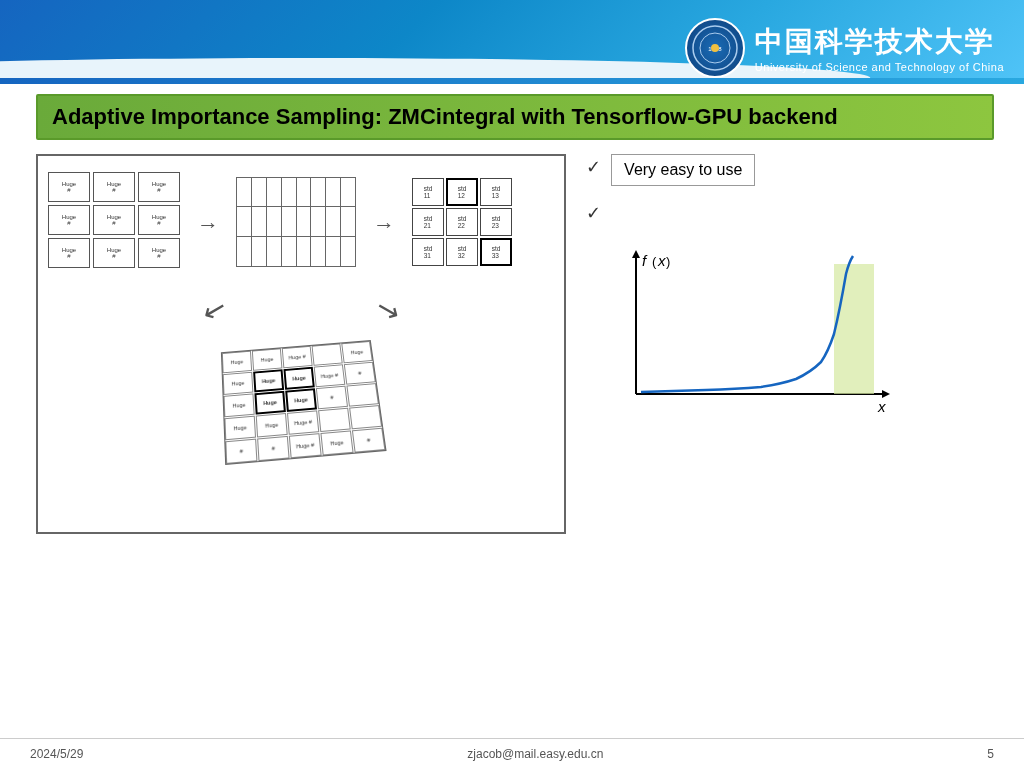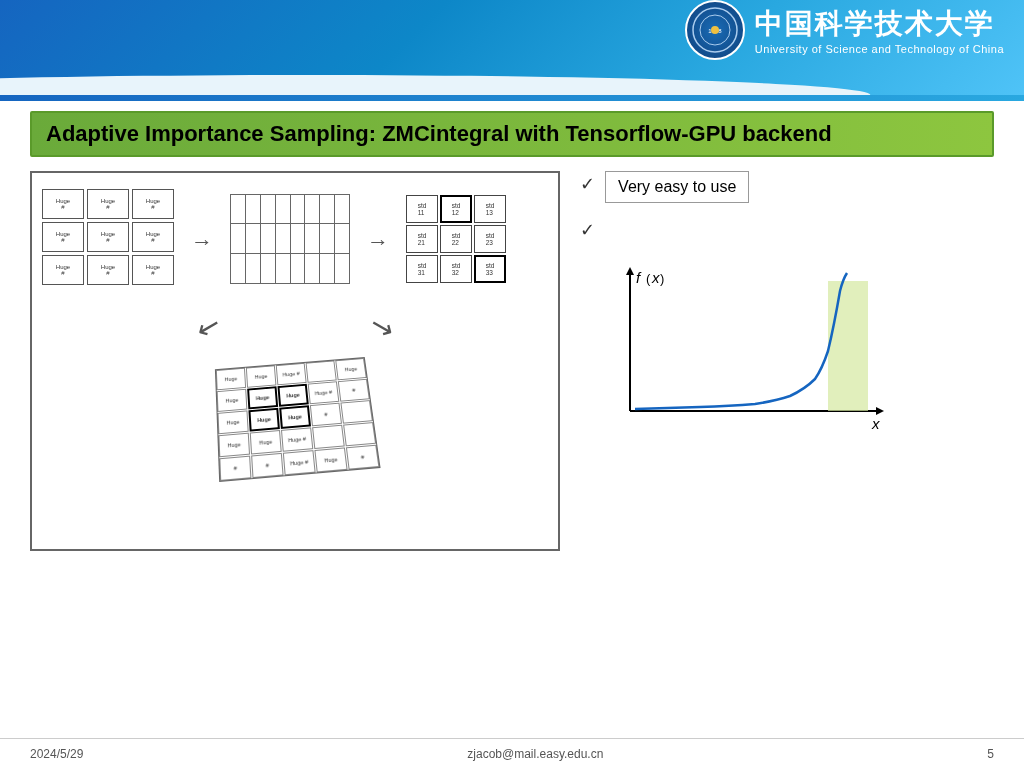--- a/index.html
+++ b/index.html
@@ -8,25 +8,25 @@
       height: 768px;
       background: #fff;
       font-family: 'Segoe UI', Arial, sans-serif;
       overflow: hidden;
       position: relative;
     }
 
     
     .header {
       width: 100%;
-      height: 95px;
+      height: 78px;
       background: linear-gradient(135deg, #1565c0 0%, #0d87c8 40%, #29a8e0 70%, #4fc3f7 100%);
       position: relative;
       display: flex;
-      align-items: flex-start;
+      align-items: flex-end;
       justify-content: flex-end;
       padding-right: 20px;
     }
     .header-wave {
       position: absolute;
       bottom: 0;
       left: 0;
       width: 100%;
       height: 20px;
       background: #e8f4fb;
@@ -72,20 +72,21 @@
     
     .accent-line {
       width: 100%;
       height: 6px;
       background: linear-gradient(90deg, #1565c0, #29a8e0);
     }
 
     
     .main {
       padding: 10px 30px 0 30px;
+      margin-left: 6px;
     }
 
     
     .title-bar {
       background: linear-gradient(90deg, #6aaa3a, #8dc63f);
       border: 2px solid #5a9a2a;
       padding: 8px 14px;
       margin-bottom: 14px;
       border-radius: 2px;
     }

